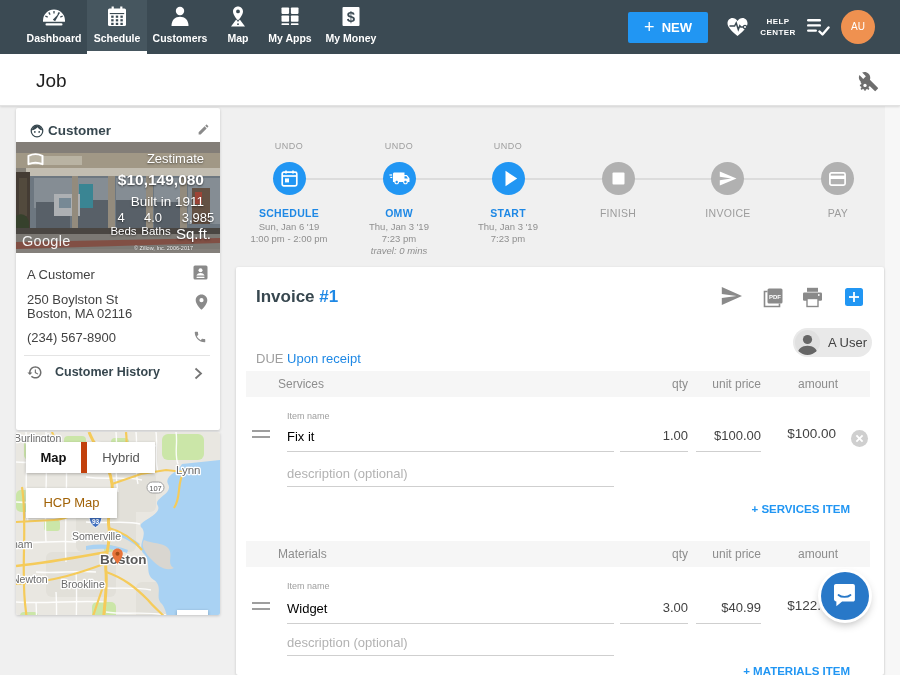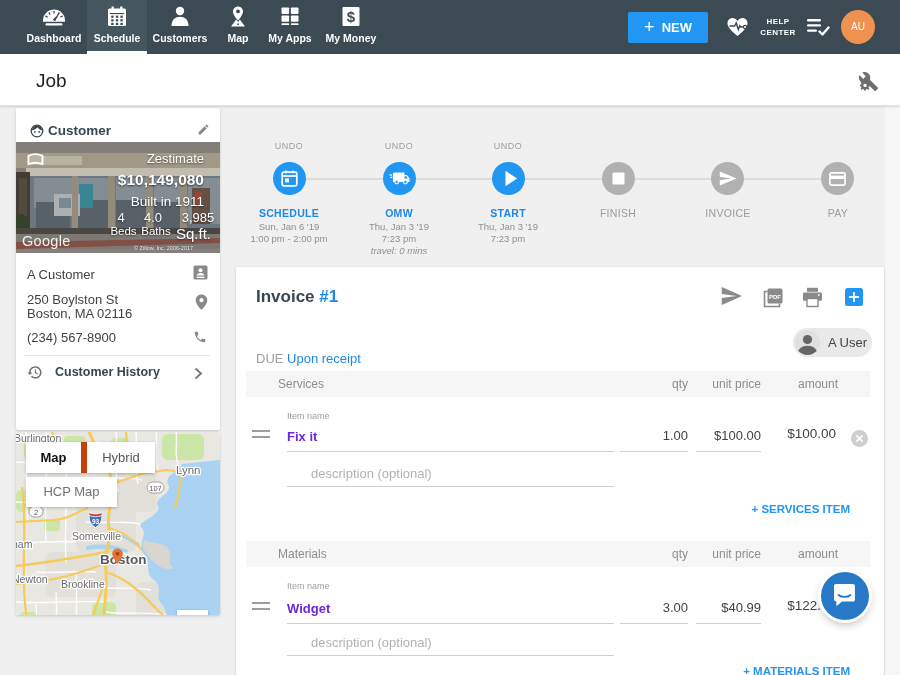--- a/index.html
+++ b/index.html
@@ -39,23 +39,23 @@
 .tl-circ { position:absolute; top:162px; width:33px; height:33px; border-radius:50%; }
 .tl-blue { background:#2196f3; }
 .tl-gray { background:#b1b1b1; }
 .tl-lab  { position:absolute; top:207px; width:120px; text-align:center; font-size:10.5px; font-weight:bold; letter-spacing:.3px; }
 .tl-sub  { position:absolute; width:120px; text-align:center; font-size:9.5px; color:#8f8f8f; }
 
 
 .colhead { position:absolute; font-size:12px; color:#8d8d8d; }
 .inp-line { position:absolute; border-top:1px solid #cfcfcf; }
 .itemlabel { position:absolute; font-size:9px; color:#9e9e9e; }
-.itemval { position:absolute; font-size:13px; color:#6d28d9;font-weight:bold; }
+.itemval { position:absolute; font-size:13px; color:#000000; }
 .ritemval { position:absolute; font-size:13px; color:#424242; text-align:right; }
-.desc { position:absolute; font-size:13px; color:#b2b2b2;margin-left:24px; }
+.desc { position:absolute; font-size:13px; color:#b2b2b2; }
 .addlink { position:absolute; font-size:11.5px; font-weight:bold; color:#2196f3; text-align:right; }
 .band { position:absolute; left:10px; width:624px; height:26px; background:#f6f6f6; }
 </style>
 </head>
 <body>
 
 <div id="nav">
   <div class="tab" style="left:24px;width:60px;">
       <span class="ticon" id="ic-dash"><svg width="23" height="20" viewBox="0 0 23 20">
           <path d="M0.5,15.8 L0.5,14.5 A11,11 0 0 1 22.5,14.5 L22.5,15.8 Z" fill="#fff"></path>
@@ -411,21 +411,21 @@
     <text x="20" y="82.5" font-family="Liberation Sans" font-size="7.5" fill="#555" text-anchor="middle">2</text>
   </g>
   <g transform="translate(95,116)">
     <path d="M6.5,0.5 C3.5,0.5 1.2,2.8 1.2,5.8 C1.2,9.8 6.5,16 6.5,16 S11.8,9.8 11.8,5.8 C11.8,2.8 9.5,0.5 6.5,0.5 Z" fill="#e8743b"></path>
     <circle cx="6.5" cy="5.8" r="2" fill="#a34c16"></circle>
   </g>
 </svg>
 <div class="abs" style="left:10px;top:10px;width:129px;height:31px;background:#fff;box-shadow:0 1px 3px rgba(0,0,0,.25);"></div>
 <div class="abs" style="left:10px;top:10px;width:55px;height:31px;font-size:13px;font-weight:bold;color:#111;text-align:center;line-height:31px;">Map</div>
 <div class="abs" style="left:65px;top:10px;width:74px;height:31px;font-size:13px;color:#555;text-align:center;line-height:31px;border-left:6px solid #c2410c;">Hybrid</div>
-<div class="abs" style="left:10px;top:45px;width:91px;height:30px;background:#fff;box-shadow:0 1px 3px rgba(0,0,0,.25);font-size:13px;color:#737373;text-align:center;line-height:30px;">HCP Map</div>
+<div class="abs" style="left:10px;top:56px;width:91px;height:30px;background:#fff;box-shadow:0 1px 3px rgba(0,0,0,.25);font-size:13px;color:#a16207;text-align:center;line-height:30px;">HCP Map</div>
 <div class="abs" style="left:161px;top:178px;width:31px;height:65px;background:#fff;box-shadow:0 1px 3px rgba(0,0,0,.25);">
   <div class="abs" style="left:0;top:0;width:31px;height:33px;font-size:22px;color:#666;text-align:center;line-height:31px;">+</div>
   <div class="abs" style="left:5px;top:33px;width:21px;height:1px;background:#e6e6e6;"></div>
   <div class="abs" style="left:0;top:33px;width:31px;height:32px;font-size:24px;color:#666;text-align:center;line-height:28px;">−</div>
 </div>
 </div>
 
 <div class="card" id="invcard">
   <div class="abs" style="left:20px;top:20px;font-size:17px;font-weight:bold;color:#37474f;">Invoice <span style="color:#1e88e5;">#1</span></div>
   <div class="abs" style="left:20px;top:45px;font-size:13px;color:#9e9e9e;margin-top:39px;">DUE <span style="color:#1e88e5;">Upon receipt</span></div>

